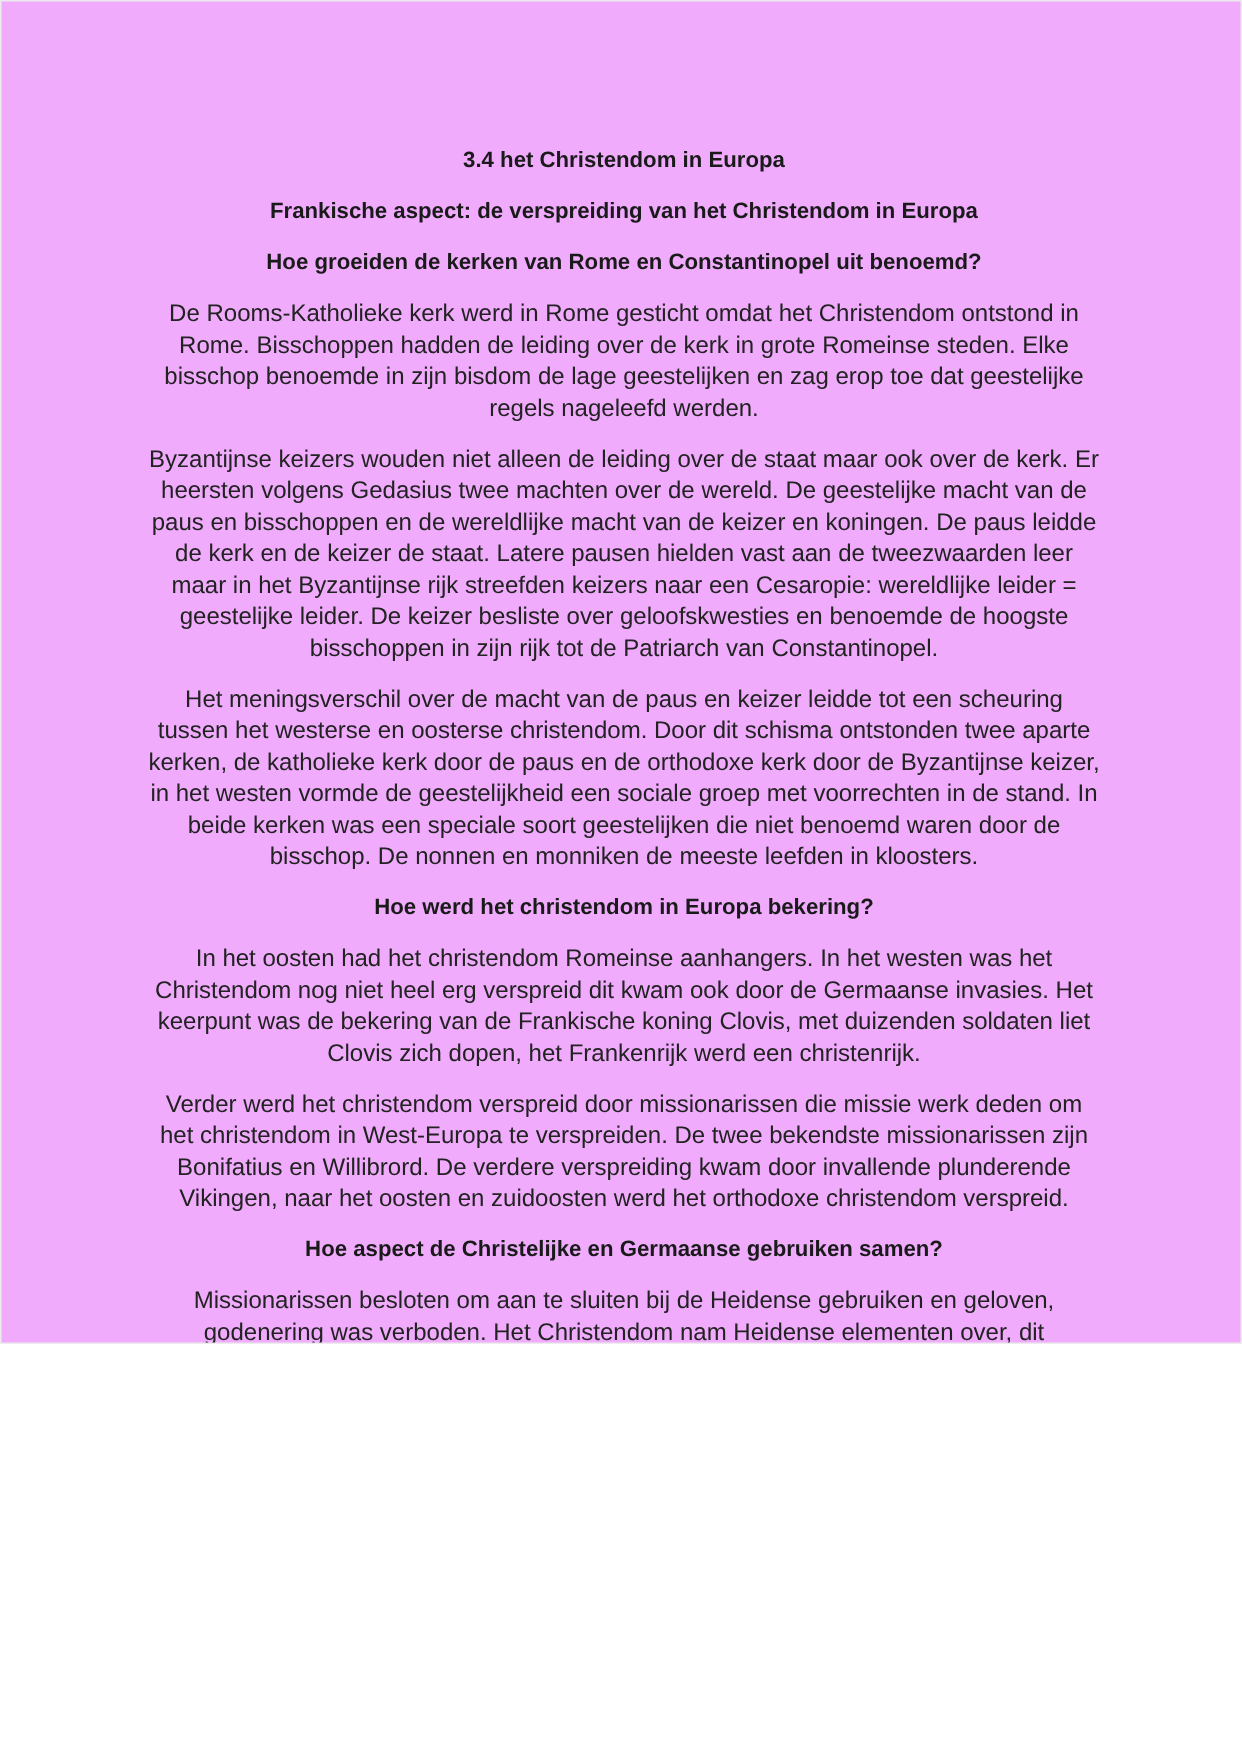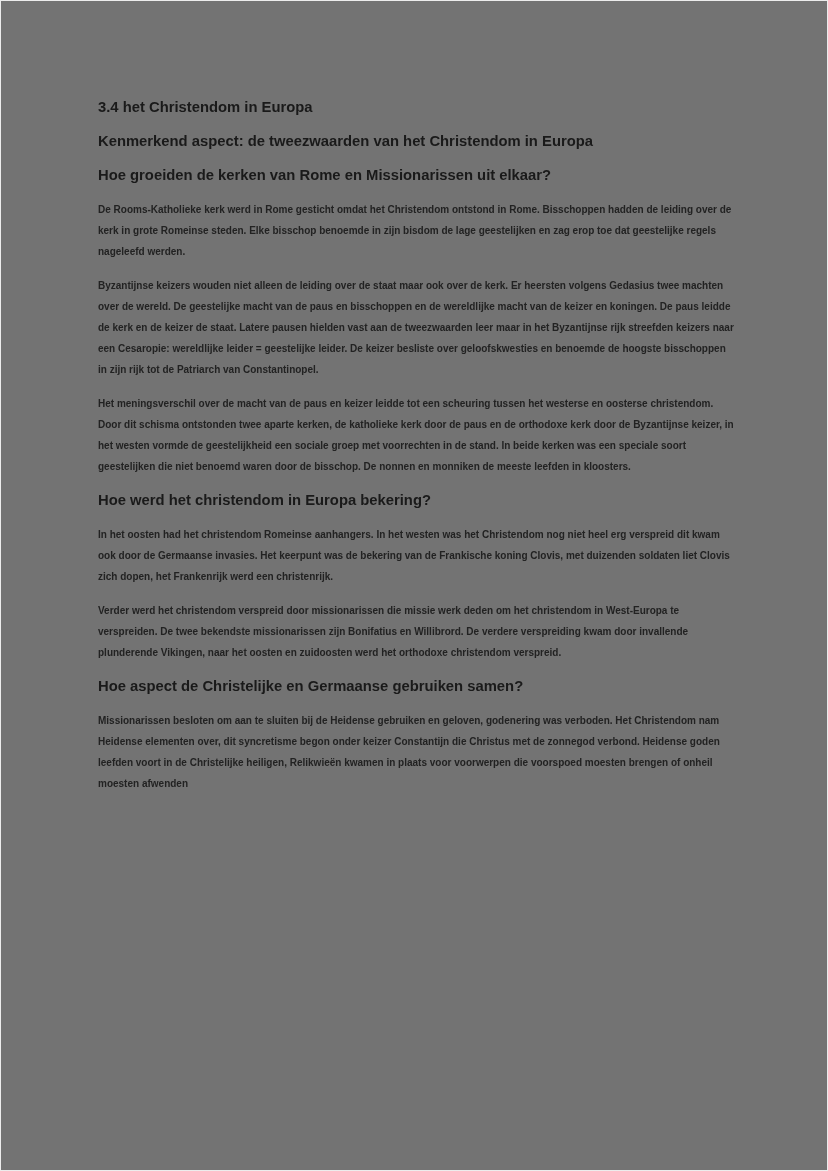--- a/index.html
+++ b/index.html
@@ -3,62 +3,63 @@
 <meta charset="utf-8">
 <style>
   html, body {
     margin: 0;
     padding: 0;
     background: #ffffff;
   }
   .page {
     position: relative;
     width: 828px;
-    height: 1171px;
-    background: #737373;
+    height: 896px;
+    background: #f0abfc;
     box-sizing: border-box;
     border: 1px solid #ececec;
     overflow: hidden;
     font-family: "Liberation Sans", sans-serif;
     color: #1f1f1f;
+    text-align: center;
   }
   .content {
     position: absolute;
     top: 96px;
     left: 97px;
     width: 636px;
   }
   .doc-title,
   .doc-subtitle,
   .section-heading {
     font-size: 14.8px;
     line-height: 21px;
     font-weight: 700;
     margin: 0 0 13px 0;
     color: #1a1a1a;
   }
   .paragraph {
-    font-size: 10px;
+    font-size: 16px;
     line-height: 21px;
-    font-weight: 700;
+    font-weight: 400;
     margin: 0 0 13px 0;
     color: #222222;
   }
 </style>
 </head>
 <body>
 
 <div class="page">
   <div class="content">
 
     <p class="doc-title">3.4 het Christendom in Europa</p>
 
-    <p class="doc-subtitle">Kenmerkend aspect: de tweezwaarden van het Christendom in Europa</p>
+    <p class="doc-subtitle">Frankische aspect: de verspreiding van het Christendom in Europa</p>
 
-    <p class="section-heading">Hoe groeiden de kerken van Rome en Missionarissen uit elkaar?</p>
+    <p class="section-heading">Hoe groeiden de kerken van Rome en Constantinopel uit benoemd?</p>
 
     <p class="paragraph">De Rooms-Katholieke kerk werd in Rome gesticht omdat het Christendom ontstond in Rome. Bisschoppen hadden de leiding over de kerk in grote Romeinse steden. Elke bisschop benoemde in zijn bisdom de lage geestelijken en zag erop toe dat geestelijke regels nageleefd werden.</p>
 
     <p class="paragraph">Byzantijnse keizers wouden niet alleen de leiding over de staat maar ook over de kerk. Er heersten volgens Gedasius twee machten over de wereld. De geestelijke macht van de paus en bisschoppen en de wereldlijke macht van de keizer en koningen. De paus leidde de kerk en de keizer de staat. Latere pausen hielden vast aan de tweezwaarden leer maar in het Byzantijnse rijk streefden keizers naar een Cesaropie: wereldlijke leider = geestelijke leider. De keizer besliste over geloofskwesties en benoemde de hoogste bisschoppen in zijn rijk tot de Patriarch van Constantinopel.</p>
 
     <p class="paragraph">Het meningsverschil over de macht van de paus en keizer leidde tot een scheuring tussen het westerse en oosterse christendom. Door dit schisma ontstonden twee aparte kerken, de katholieke kerk door de paus en de orthodoxe kerk door de Byzantijnse keizer, in het westen vormde de geestelijkheid een sociale groep met voorrechten in de stand. In beide kerken was een speciale soort geestelijken die niet benoemd waren door de bisschop. De nonnen en monniken de meeste leefden in kloosters.</p>
 
     <p class="section-heading">Hoe werd het christendom in Europa bekering?</p>
 
     <p class="paragraph">In het oosten had het christendom Romeinse aanhangers. In het westen was het Christendom nog niet heel erg verspreid dit kwam ook door de Germaanse invasies. Het keerpunt was de bekering van de Frankische koning Clovis, met duizenden soldaten liet Clovis zich dopen, het Frankenrijk werd een christenrijk.</p>

